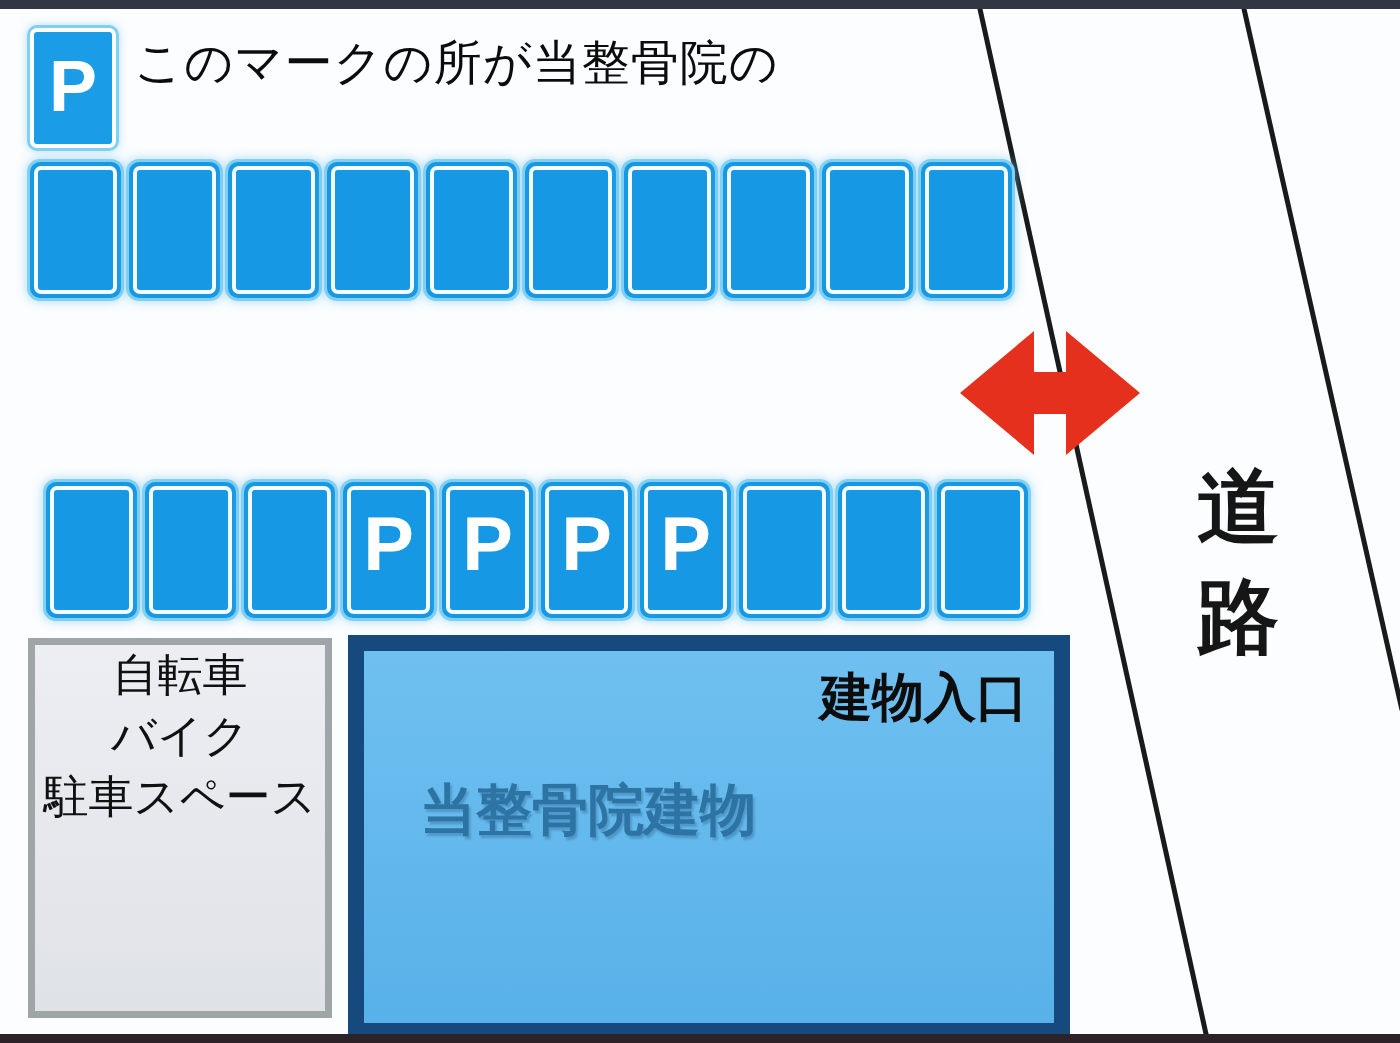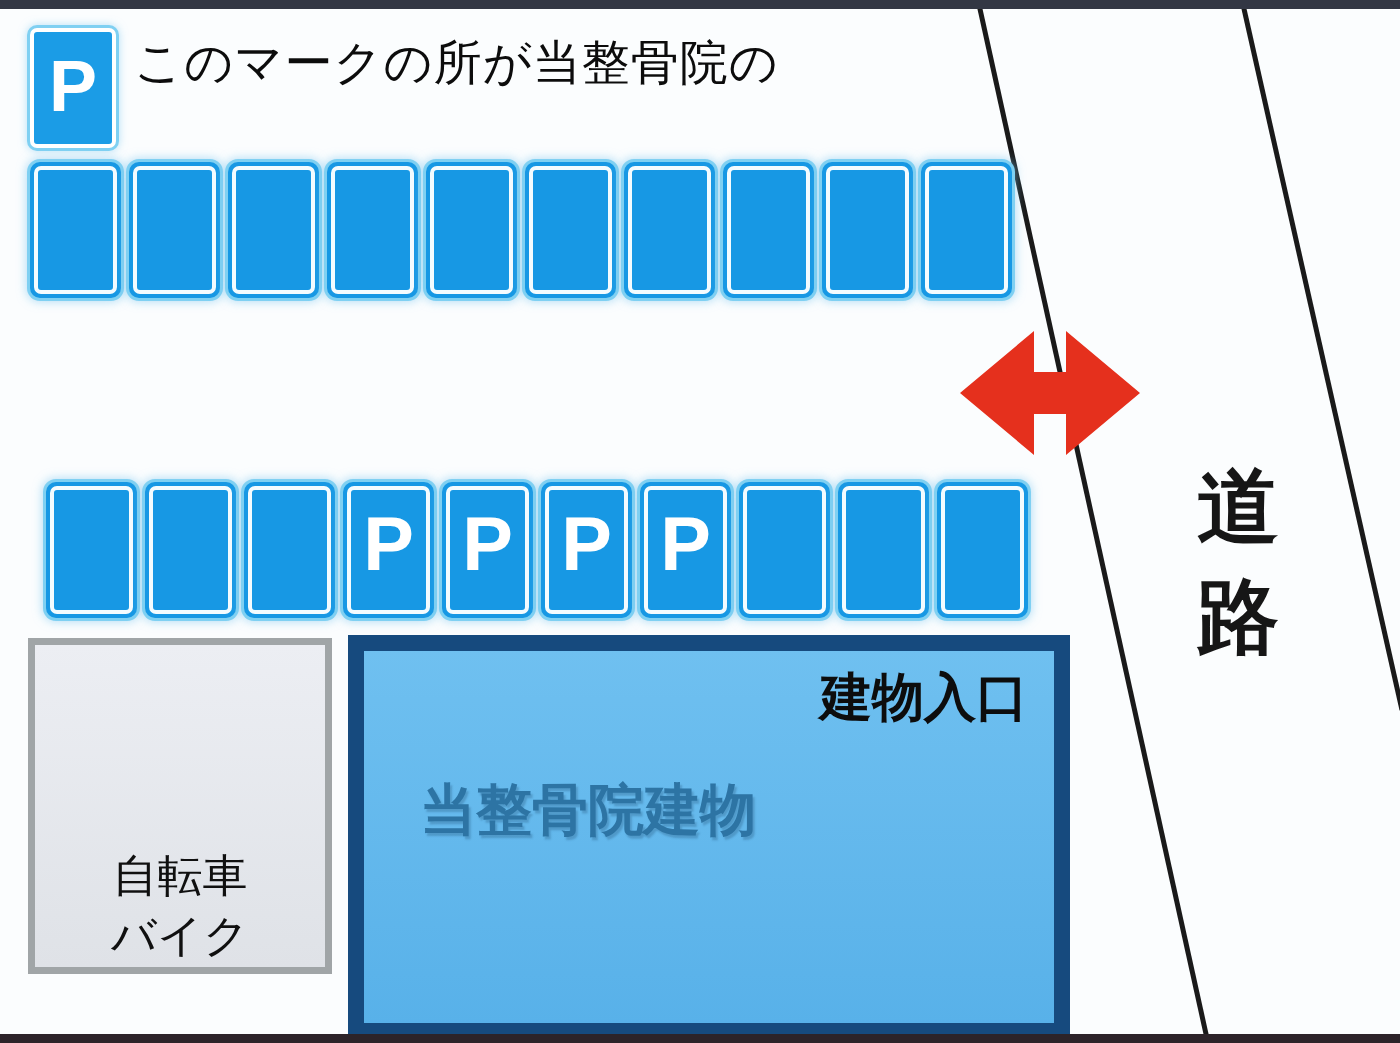--- a/index.html
+++ b/index.html
@@ -37,23 +37,23 @@
     box-shadow:0 0 0 3px #7fd0f2,0 0 10px 4px rgba(126,200,240,.55);
     display:flex;align-items:center;justify-content:center;flex:none;
   }
   .slot::before{
     content:"";position:absolute;inset:4px;border:4px solid #f4fcff;border-radius:7px;pointer-events:none;
   }
   .slot .slot-p{color:#fff;font-size:76px;font-weight:700;line-height:1;transform:translateY(-6px);}
 
   
   .bike-box{
-    position:absolute;left:28px;top:638px;width:304px;height:336px;box-sizing:border-box;
+    position:absolute;left:28px;top:638px;width:304px;height:380px;box-sizing:border-box;
     border:7px solid #a0a5a7;background:linear-gradient(180deg,#eceef3,#dfe2e7);
-    display:flex;align-items:flex-end;justify-content:center;text-align:center;z-index:2;
+    display:flex;align-items:flex-start;justify-content:center;text-align:center;z-index:2;
   }
   .bike-box .bike-text{font-size:45px;line-height:1.35;font-weight:500;color:#101010;white-space:nowrap;}
 
   
   .building{
     position:absolute;left:348px;top:635px;width:722px;height:404px;box-sizing:border-box;
     border:16px solid #164a7e;background:linear-gradient(180deg,#6fc0f0,#58b1e9);
     z-index:2;
   }
   .entrance-label{
@@ -131,20 +131,21 @@
     </div>
 
   <svg class="arrow" width="194" height="140" viewBox="0 0 194 140">
     <polygon points="7,70 81,8 81,49 113,49 113,8 187,70 113,132 113,91 81,91 81,132" fill="#e5301d"></polygon>
   </svg>
 
   <div class="bike-box">
     <div class="bike-text">
       <div>自転車</div>
       <div>バイク</div>
+      <div>駐車スペース</div>
     </div>
   </div>
 
   <div class="building">
     <div class="entrance-label">建物入口</div>
     <div class="building-name">当整骨院建物</div>
   </div>
 
   <div class="road-label">
     <div class="ch">道</div>

